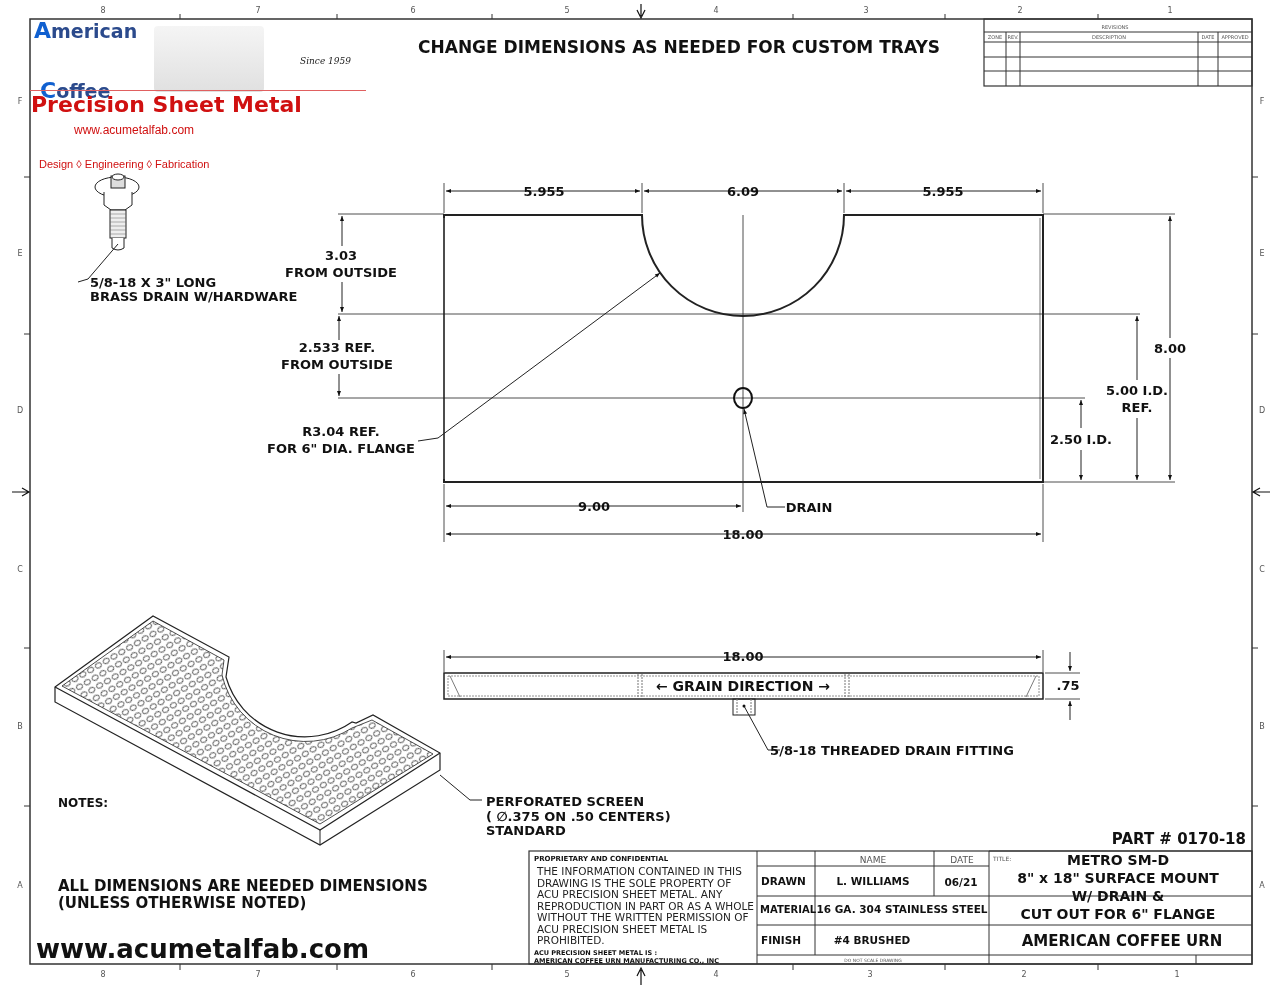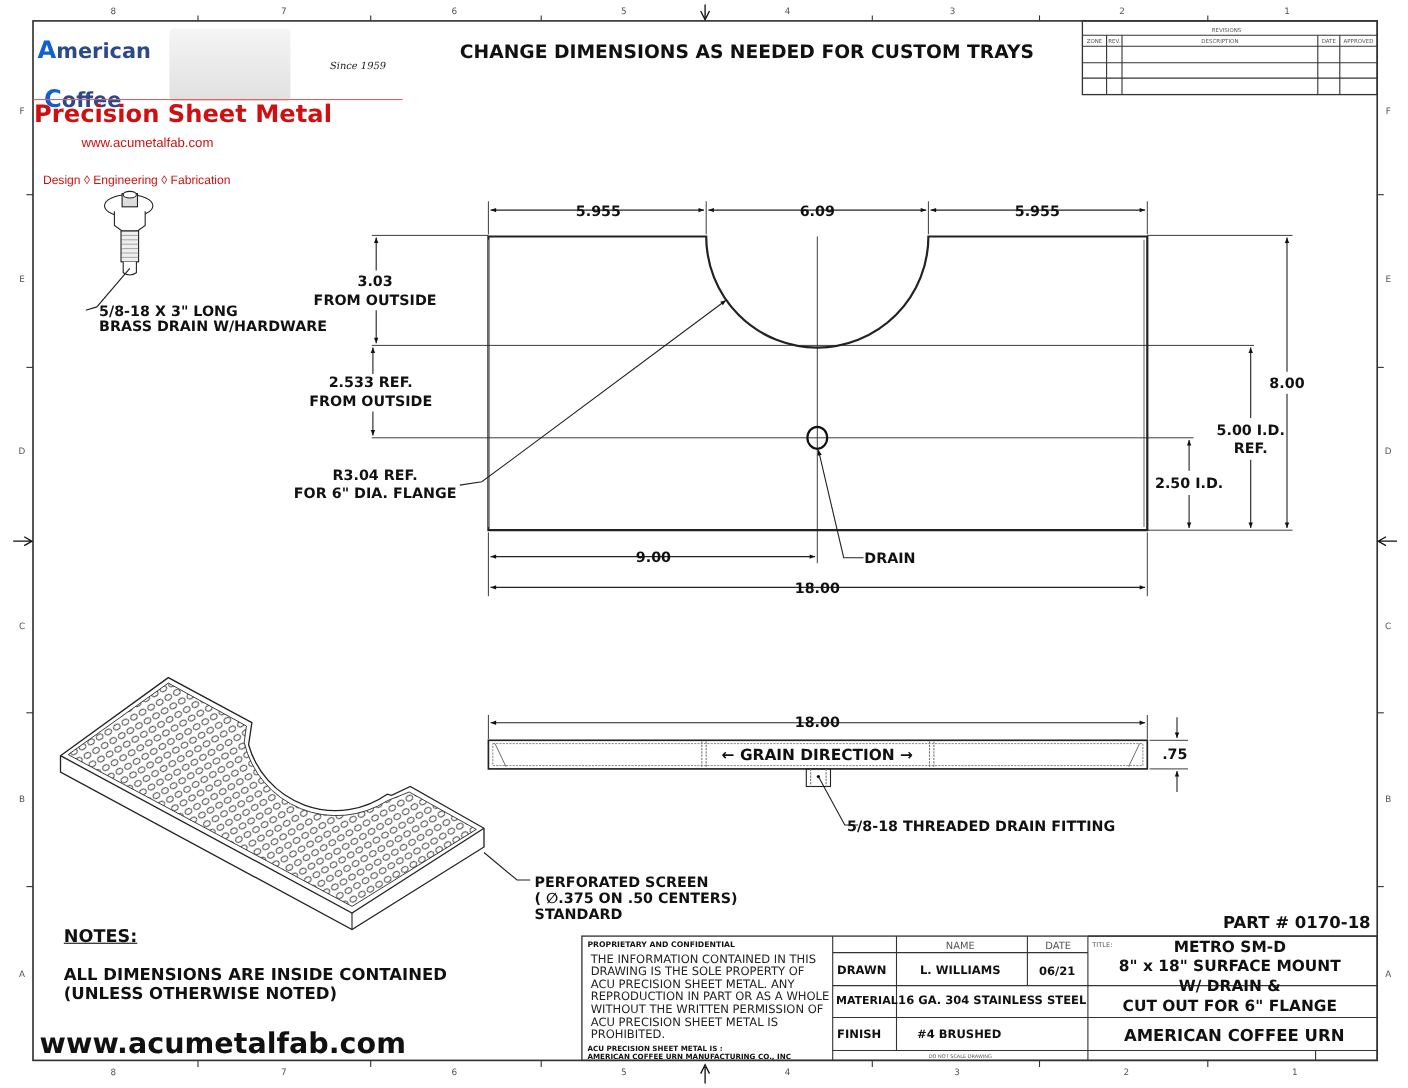--- a/index.html
+++ b/index.html
@@ -280,25 +280,25 @@
       <text x="1118" y="883">8" x 18" SURFACE MOUNT</text>
       <text x="1118" y="901">W/ DRAIN &amp;</text>
       <text x="1118" y="919">CUT OUT FOR 6" FLANGE</text>
     </g>
     <text class="t" x="1122" y="946" font-size="15" text-anchor="middle">AMERICAN COFFEE URN</text>
   </g>
 </svg>
 
 <div class="abs" style="left:34px;top:20px;width:340px;height:120px;">
   <div class="abs" style="left:120px;top:6px;width:110px;height:66px;background:linear-gradient(180deg,#eee,#ccc);opacity:0.6;border-radius:4px;"></div>
-  <div class="abs logo-a" style="left:0;top:16px;"><span class="cap">A</span><span>merican</span></div>
+  <div class="abs logo-a" style="left:0;top:0;"><span class="cap">A</span><span>merican</span></div>
   <div class="abs logo-a" style="left:6px;top:22px;margin-top:38px;"><span class="cap">C</span><span>offee</span></div>
   <div class="abs since" style="left:266px;top:36px;font-style:italic;">Since 1959</div>
   <div class="abs" style="left:-4px;top:70px;width:336px;border-top:1px solid #e06060;"></div>
   <div class="abs logo-red" style="left:-3px;top:72px;white-space:nowrap;">Precision Sheet Metal</div>
   <div class="abs logo-sub" style="left:5px;top:90px;white-space:nowrap;margin-top:48px;">Design ◊ Engineering ◊ Fabrication</div>
   <div class="abs logo-sub" style="left:40px;top:103px;font-size:12px;">www.acumetalfab.com</div>
 </div>
 
-<div class="abs note" style="left:58px;top:842px;text-decoration:underline;font-size:16px;">NOTES:</div>
-<div class="abs note" style="left:58px;top:878px;white-space:nowrap;">ALL DIMENSIONS ARE INSIDE CONTAINED</div>
+<div class="abs note" style="left:58px;top:795px;font-size:12px;">NOTES:</div>
+<div class="abs note" style="left:58px;top:878px;white-space:nowrap;">ALL DIMENSIONS ARE NEEDED DIMENSIONS</div>
 <div class="abs note" style="left:58px;top:895px;white-space:nowrap;text-align:right;">(UNLESS OTHERWISE NOTED)</div>
 <div class="abs url" style="left:36px;top:934px;">www.acumetalfab.com</div>
 
 </body></html>

